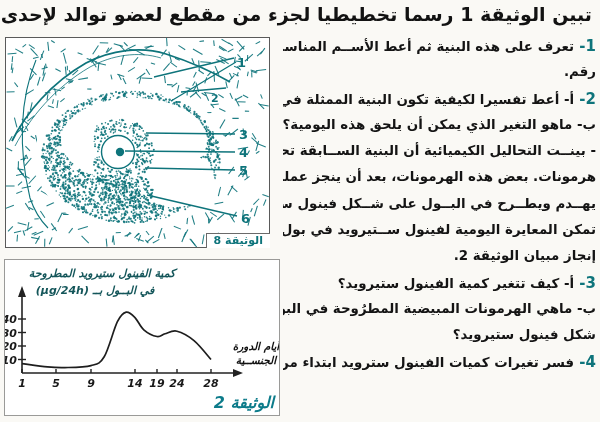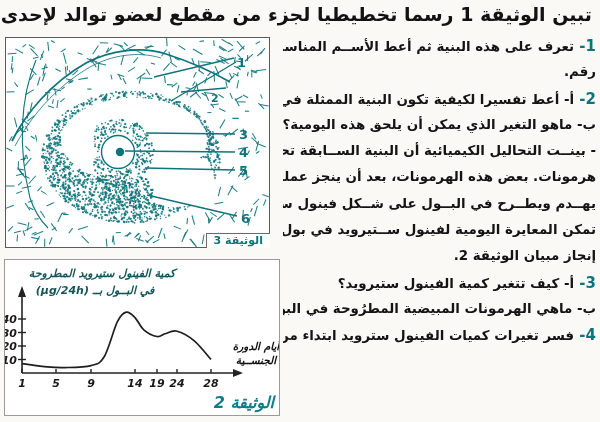--- a/index.html
+++ b/index.html
@@ -2014,21 +2014,21 @@
       </g>
     <g id="L-nums">
         <text x="231" y="29" font-family="DejaVu Sans" font-size="13" font-weight="700" fill="#0e747b">1</text>
         <text x="205" y="64" font-family="DejaVu Sans" font-size="11" font-weight="700" fill="#0e747b">2</text>
         <text x="233" y="101" font-family="DejaVu Sans" font-size="13" font-weight="700" fill="#0e747b">3</text>
         <text x="233" y="119" font-family="DejaVu Sans" font-size="13" font-weight="700" fill="#0e747b">4</text>
         <text x="233" y="137" font-family="DejaVu Sans" font-size="13" font-weight="700" fill="#0e747b">5</text>
         <text x="235" y="185" font-family="DejaVu Sans" font-size="13" font-weight="700" fill="#0e747b">6</text>
       </g>
   </svg>
-  <div class="badge1">الوثيقة 3</div>
+  <div class="badge1">الوثيقة 8</div>
 </div>
 
 <div class="frame" id="fig2-frame">
   <svg id="fig2svg" width="274" height="155" viewBox="0 0 274 155" xmlns="http://www.w3.org/2000/svg">
     <text x="97" y="17" text-anchor="middle" direction="rtl" font-family="DejaVu Sans" font-size="11" font-weight="700" fill="#14565a">كمية الفينول ستيرويد المطروحة</text>
     <text x="90" y="34" text-anchor="middle" direction="rtl" font-family="DejaVu Sans" font-size="11" font-weight="700" fill="#14565a">في البــول بــ (µg/24h)</text>
     <line x1="17" y1="113" x2="17" y2="32" stroke="#222" stroke-width="1.6"></line>
     <polygon points="17,26 13,37 21,37" fill="#222"></polygon>
     <line x1="17" y1="113" x2="232" y2="113" stroke="#222" stroke-width="1.6"></line>
     <polygon points="238,113 228,109 228,117" fill="#222"></polygon>
@@ -2070,14 +2070,15 @@
     <div class="qline"><span>رقم.</span></div>
     <div class="qline"><span class="qnum">2- </span><span>أ- أعط تفسيرا لكيفية تكون البنية الممثلة في الوثيقة 1.</span></div>
     <div class="qline"><span>ب- ماهو التغير الذي يمكن أن يلحق هذه اليومية؟</span></div>
     <div class="qline"><span>- بينــت التحاليل الكيميائية أن البنية الســابقة تحرر</span></div>
     <div class="qline"><span>هرمونات. بعض هذه الهرمونات، بعد أن ينجز عمله،</span></div>
     <div class="qline"><span>يهــدم ويطــرح في البــول على شــكل فينول ســتيرويد</span></div>
     <div class="qline"><span>تمكن المعايرة اليومية لفينول ســتيرويد في بول امرأة من</span></div>
     <div class="qline"><span>إنجاز مبيان الوثيقة 2.</span></div>
     <div class="qline"><span class="qnum">3- </span><span>أ- كيف تتغير كمية الفينول ستيرويد؟</span></div>
     <div class="qline"><span>ب- ماهي الهرمونات المبيضية المطرُوحة في البول على</span></div>
+    <div class="qline"><span>شكل فينول ستيرويد؟</span></div>
     <div class="qline"><span class="qnum">4- </span><span>فسر تغيرات كميات الفينول سترويد ابتداء من اليوم 24.</span></div>
   </div>
 
 </body></html>

